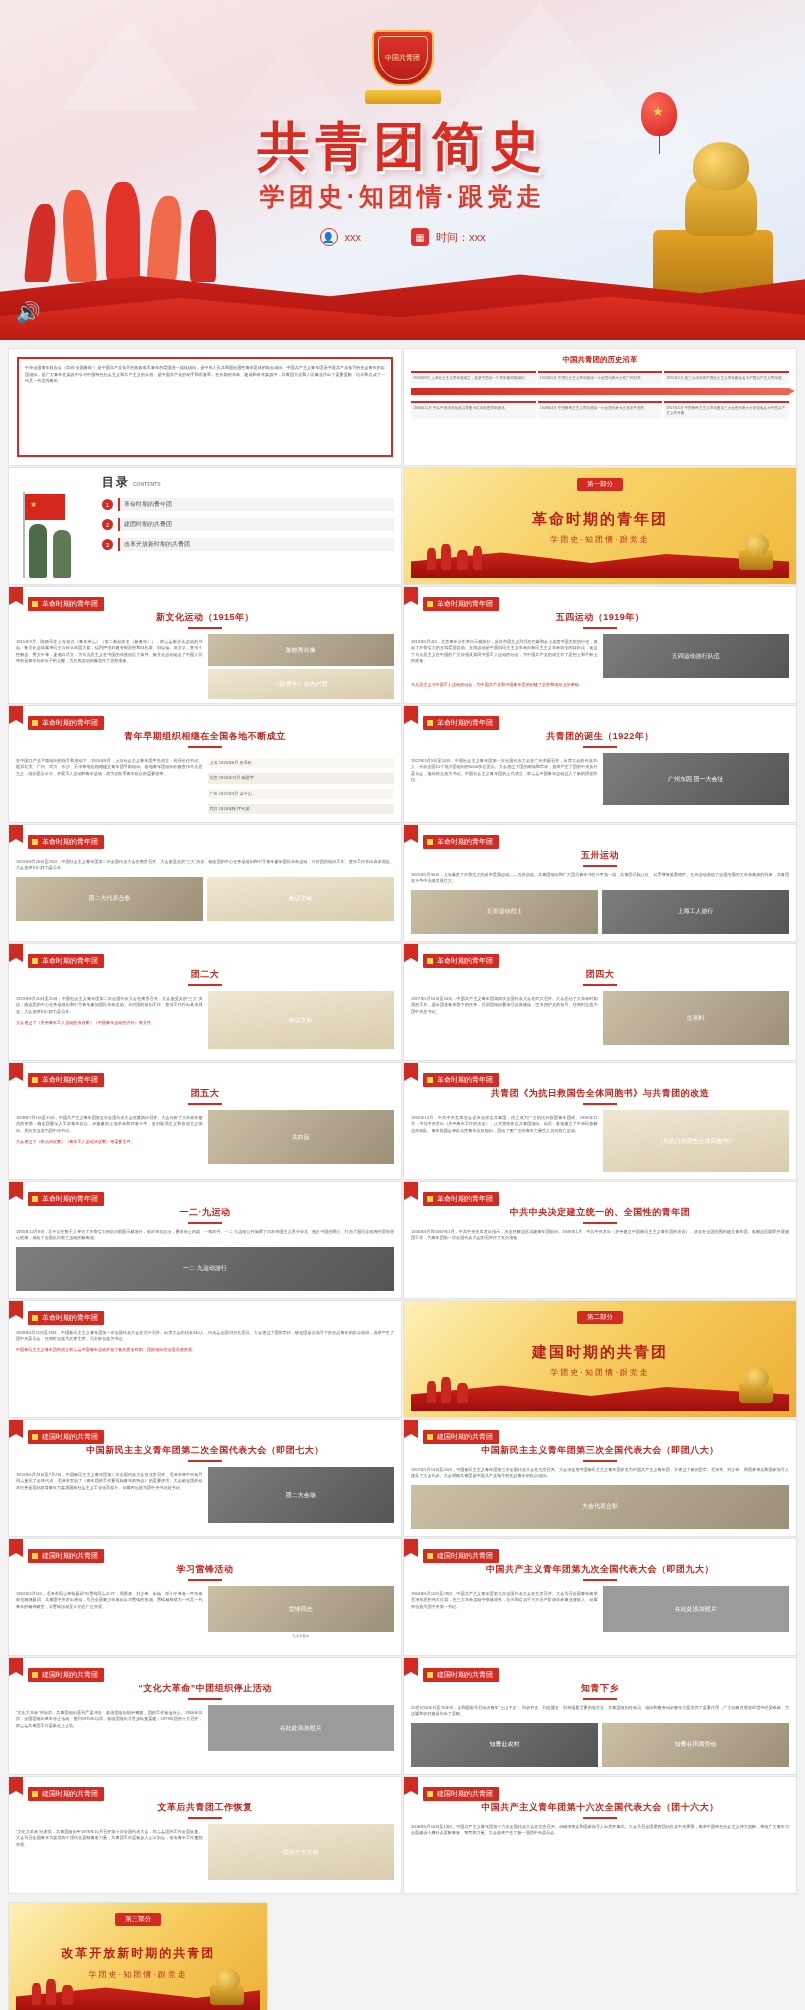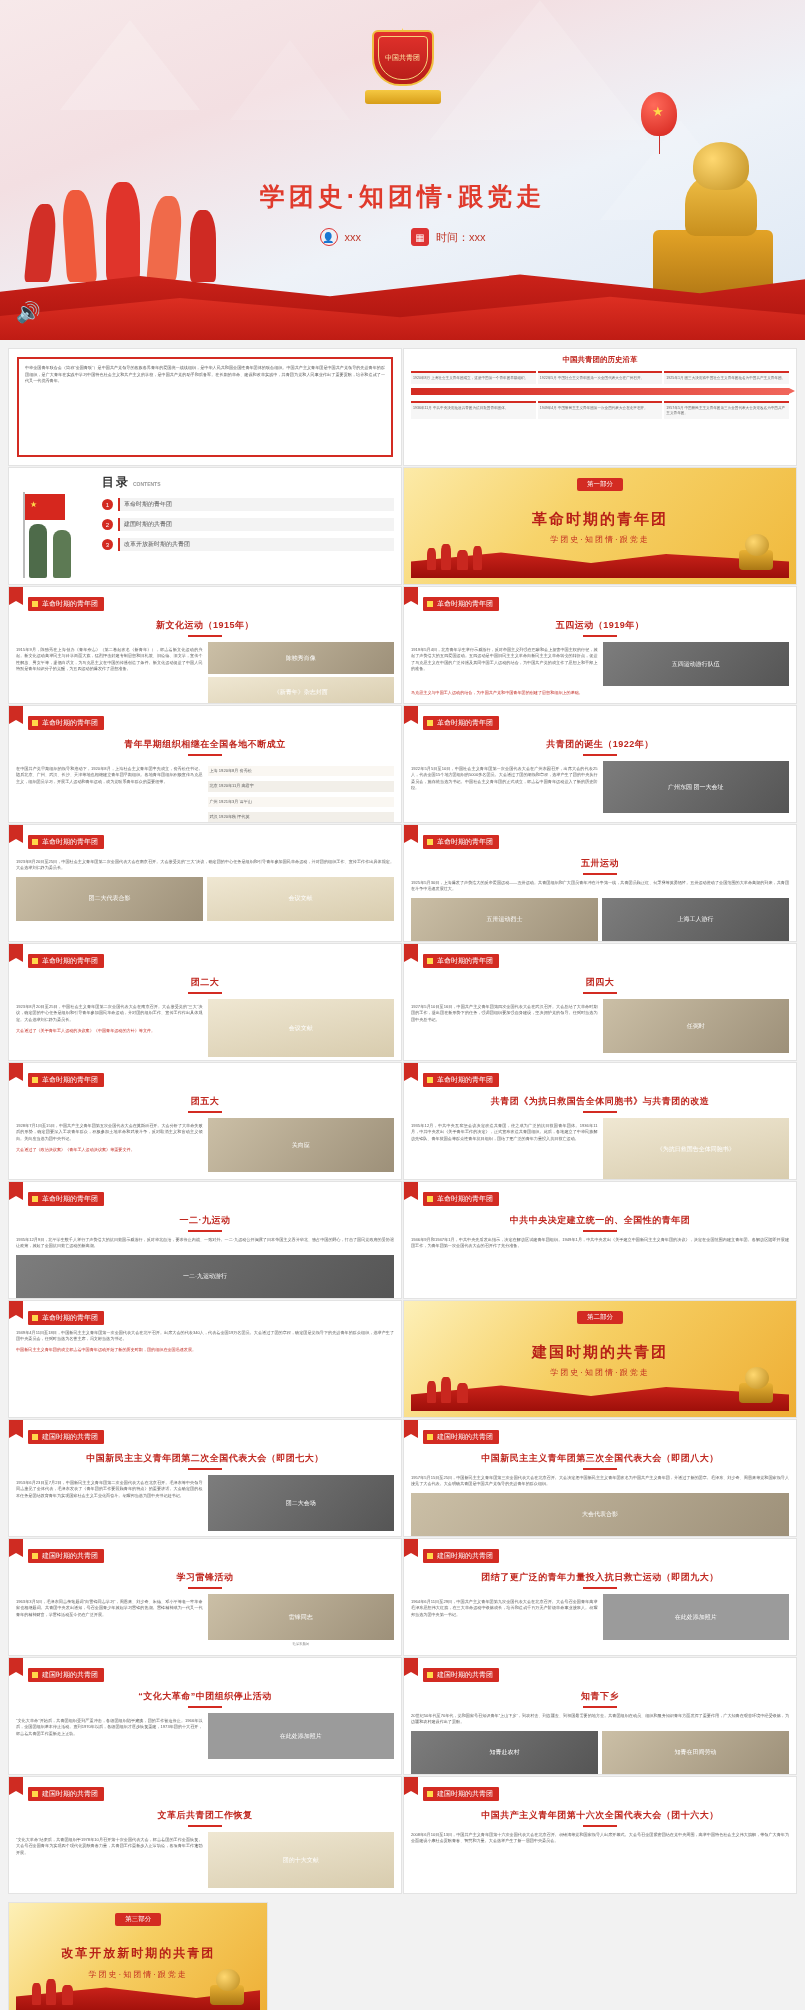--- a/index.html
+++ b/index.html
@@ -150,21 +150,21 @@
     clip-path: polygon(0 0,100% 0,100% 100%,50% 78%,0 100%);
   }
   .slide-badge {
     display:inline-flex; align-items:center; gap:4px;
     background:#d32b22; color:#fff; font-size:7px; padding:2px 6px 2px 4px;
     border-radius:1px; margin-left:12px;
   }
   .slide-badge .bq { width:6px;height:6px;background:#ffd94a; display:inline-block;}
   .slide-h {
     text-align:center; color:#c0271f; font-weight:bold; font-size:9px;
-    margin-top:8px; letter-spacing:.5px;
+    letter-spacing:.5px;
   }
   .slide-h .u { display:block; width:34px;height:2px;background:#d32b22;margin:3px auto 0; }
   .body-txt {
     font-size:4.1px; line-height:1.55; color:#5a5a5a; text-align:justify;
     margin-top:5px;
   }
   .two-col { display:flex; gap:5px; margin-top:5px; }
   .two-col .col { flex:1; }
   .ph {
     background:#9b9b9b; color:#fff; font-size:6px;
@@ -262,20 +262,21 @@
       <div class="shield">
         <div class="inner">中国共青团</div>
       </div>
       <div class="ribbon"></div>
     </div>
 
     <div class="balloon">
         <span class="bstar">★</span>
       </div>
 
+    <div class="cover-title">共青团简史</div>
     <div class="cover-sub">学团史·知团情·跟党走</div>
 
     <div class="cover-meta">
       <div class="item">
         <span class="mico">👤</span>
         <span>xxx</span>
       </div>
       <div class="item">
         <span class="mico sq">▦</span>
         <span>时间：xxx</span>
@@ -640,21 +641,21 @@
         </div>
       </div>
     </div>
 
     <div class="slide">
       <div class="corner"></div>
       <span class="slide-badge">
           <i class="bq"></i>
           <span>建国时期的共青团</span>
         </span>
-      <div class="slide-h"><span>团结了更广泛的青年力量投入抗日救亡运动（即团九大）</span><span class="u"></span></div>
+      <div class="slide-h"><span>中国共产主义青年团第九次全国代表大会（即团九大）</span><span class="u"></span></div>
       <div class="two-col">
         <div class="col">
           <div class="body-txt">1964年6月11日至29日，中国共产主义青年团第九次全国代表大会在北京召开。大会号召全国青年高举毛泽东思想伟大红旗，在三大革命运动中锻炼成长，培养和造就千百万无产阶级革命事业接班人。胡耀邦当选为团中央第一书记。</div>
         </div>
         <div class="col">
           <div class="ph" style="height:46px;">在此处添加照片</div>
         </div>
       </div>
     </div>
 

